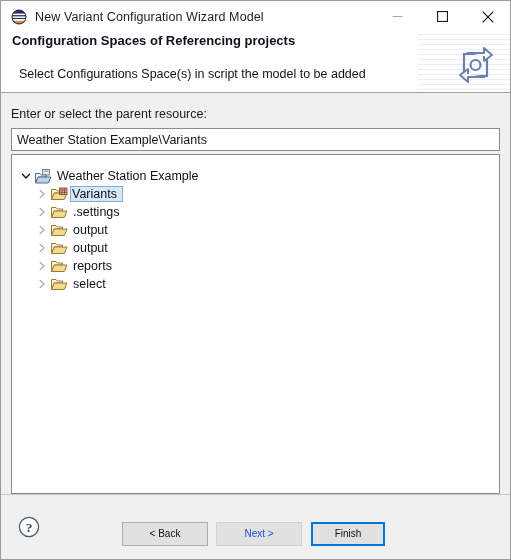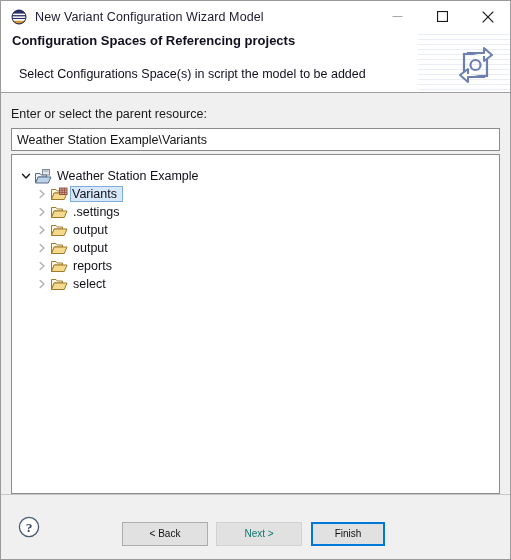--- a/index.html
+++ b/index.html
@@ -221,21 +221,21 @@
     font-family: "Liberation Sans", sans-serif;
     font-size: 10px;
     color: #101010;
     cursor: default;
     border-radius: 0;
     padding: 0;
     line-height: 22px;
     text-align: center;
   }
   .btn.disabled {
-    color: #0f766e;
+    color: #1d4ed8;
     background: #e1e1e1;
     border-color: #d2d2d2;
   }
   .btn.default {
     border: 2px solid #0078d7;
     background: #e1e1e1;
     line-height: 20px;
   }
   .btn-back   { left: 121px; width: 86px; }
   .btn-next   { left: 215px; width: 86px; }

